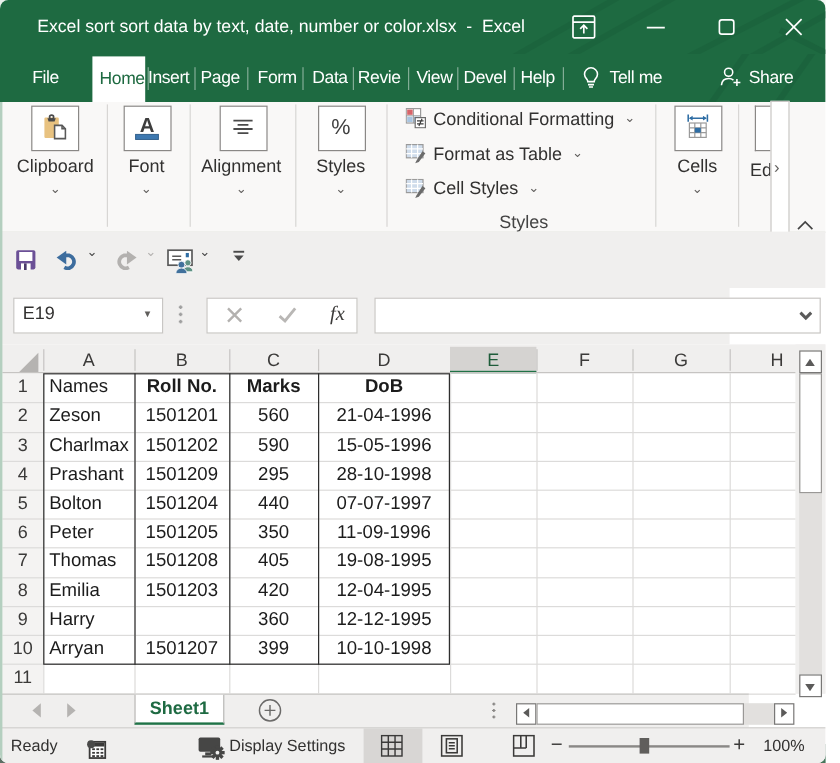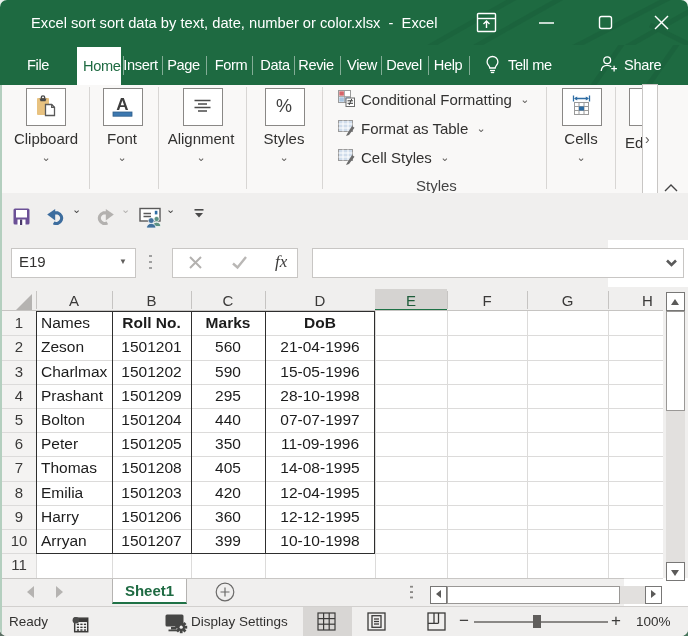--- a/index.html
+++ b/index.html
@@ -349,29 +349,28 @@
     <div class="cell" style="left:265px;top:121.0px;width:110px;text-align:center;">07-07-1997</div>
     <div class="rn" style="top:145.2px;height:24.2px;line-height:24.2px;">6</div>
     <div class="cell" style="left:41px;top:145.2px;">Peter</div>
     <div class="cell" style="left:112px;top:145.2px;width:79px;text-align:center;">1501205</div>
     <div class="cell" style="left:191px;top:145px;width:74px;text-align:center;">350</div>
     <div class="cell" style="left:265px;top:145.2px;width:110px;text-align:center;">11-09-1996</div>
     <div class="rn" style="top:169.4px;height:24.2px;line-height:24.2px;">7</div>
     <div class="cell" style="left:41px;top:169.4px;">Thomas</div>
     <div class="cell" style="left:112px;top:169.4px;width:79px;text-align:center;">1501208</div>
     <div class="cell" style="left:191px;top:169.4px;width:74px;text-align:center;">405</div>
-    <div class="cell" style="left:265px;top:169.4px;width:110px;text-align:center;">14-08-1995</div>
+    <div class="cell" style="left:265px;top:169.4px;width:110px;text-align:center;">19-08-1995</div>
     <div class="rn" style="top:193.7px;height:24.2px;line-height:24.2px;">8</div>
     <div class="cell" style="left:41px;top:193.7px;">Emilia</div>
     <div class="cell" style="left:112px;top:193.7px;width:79px;text-align:center;">1501203</div>
     <div class="cell" style="left:191px;top:193.7px;width:74px;text-align:center;">420</div>
     <div class="cell" style="left:265px;top:193.7px;width:110px;text-align:center;">12-04-1995</div>
     <div class="rn" style="top:217.9px;height:24.2px;line-height:24.2px;">9</div>
     <div class="cell" style="left:41px;top:217.9px;">Harry</div>
-    <div class="cell" style="left:112px;top:217.9px;width:79px;text-align:center;">1501206</div>
     <div class="cell" style="left:191px;top:217.9px;width:74px;text-align:center;">360</div>
     <div class="cell" style="left:265px;top:217.9px;width:110px;text-align:center;">12-12-1995</div>
     <div class="rn" style="top:242.2px;height:24.2px;line-height:24.2px;">10</div>
     <div class="cell" style="left:41px;top:242.2px;">Arryan</div>
     <div class="cell" style="left:112px;top:242.2px;width:79px;text-align:center;">1501207</div>
     <div class="cell" style="left:191px;top:242.2px;width:74px;text-align:center;">399</div>
     <div class="cell" style="left:265px;top:242.2px;width:110px;text-align:center;">10-10-1998</div>
     <div class="rn" style="top:266.4px;height:24.2px;line-height:24.2px;">11</div>
 
     <div class="abs" style="left:36px;top:24px;width:339px;height:243px;border:1px solid #2e2e2e;box-sizing:border-box;"></div>

